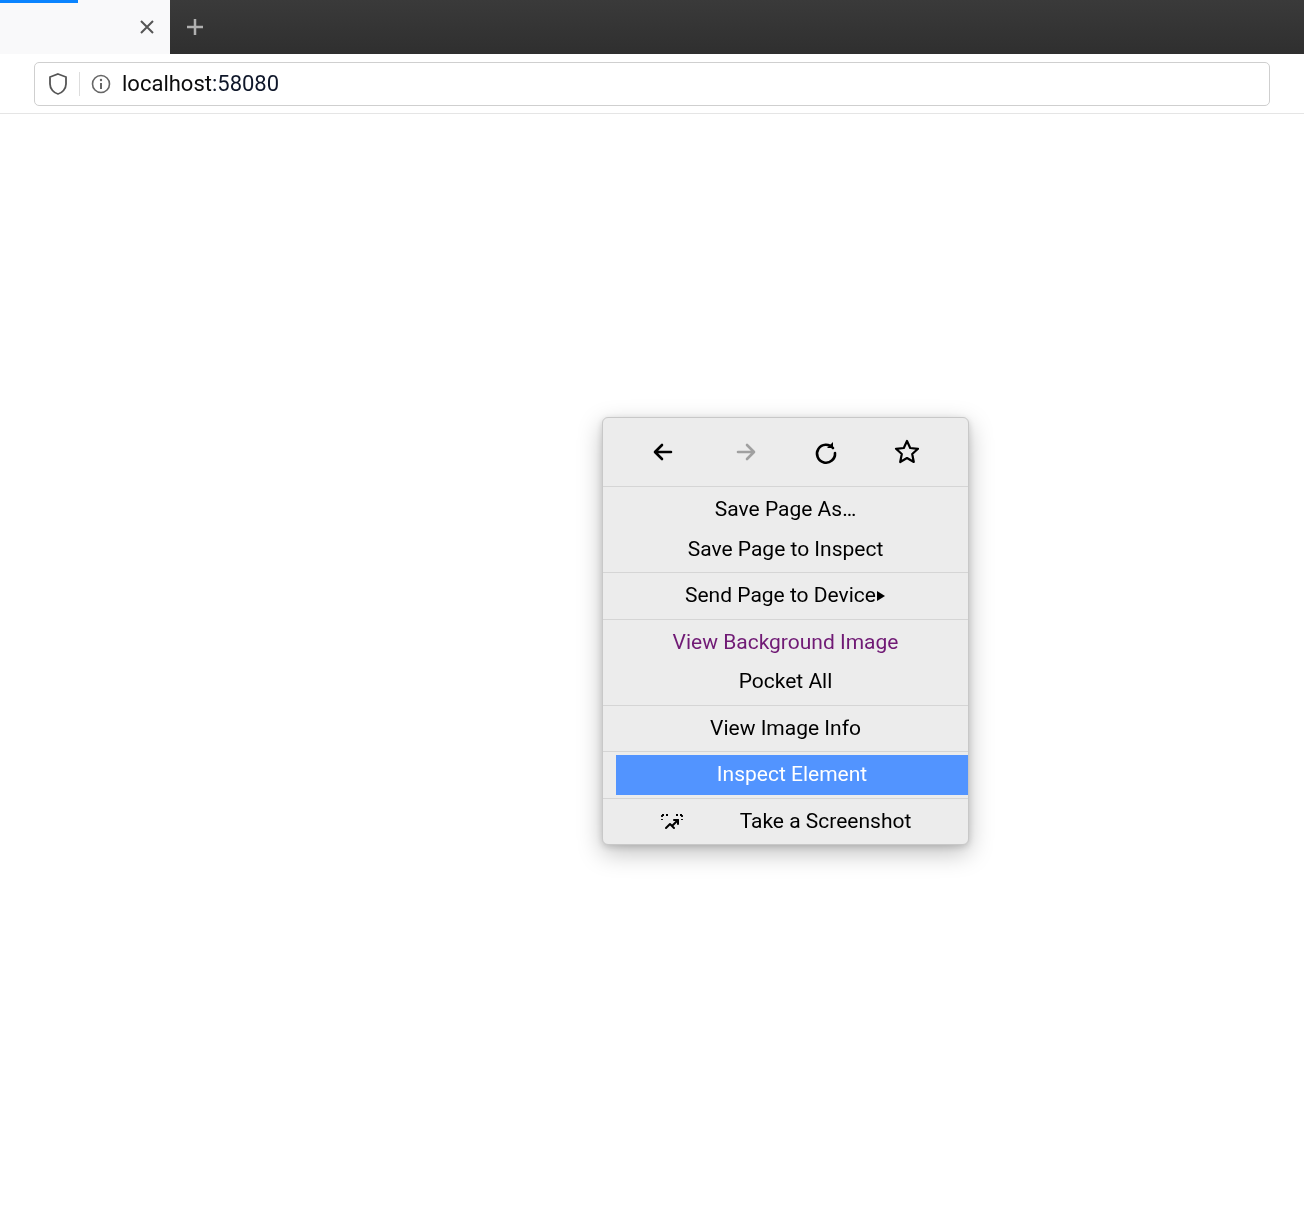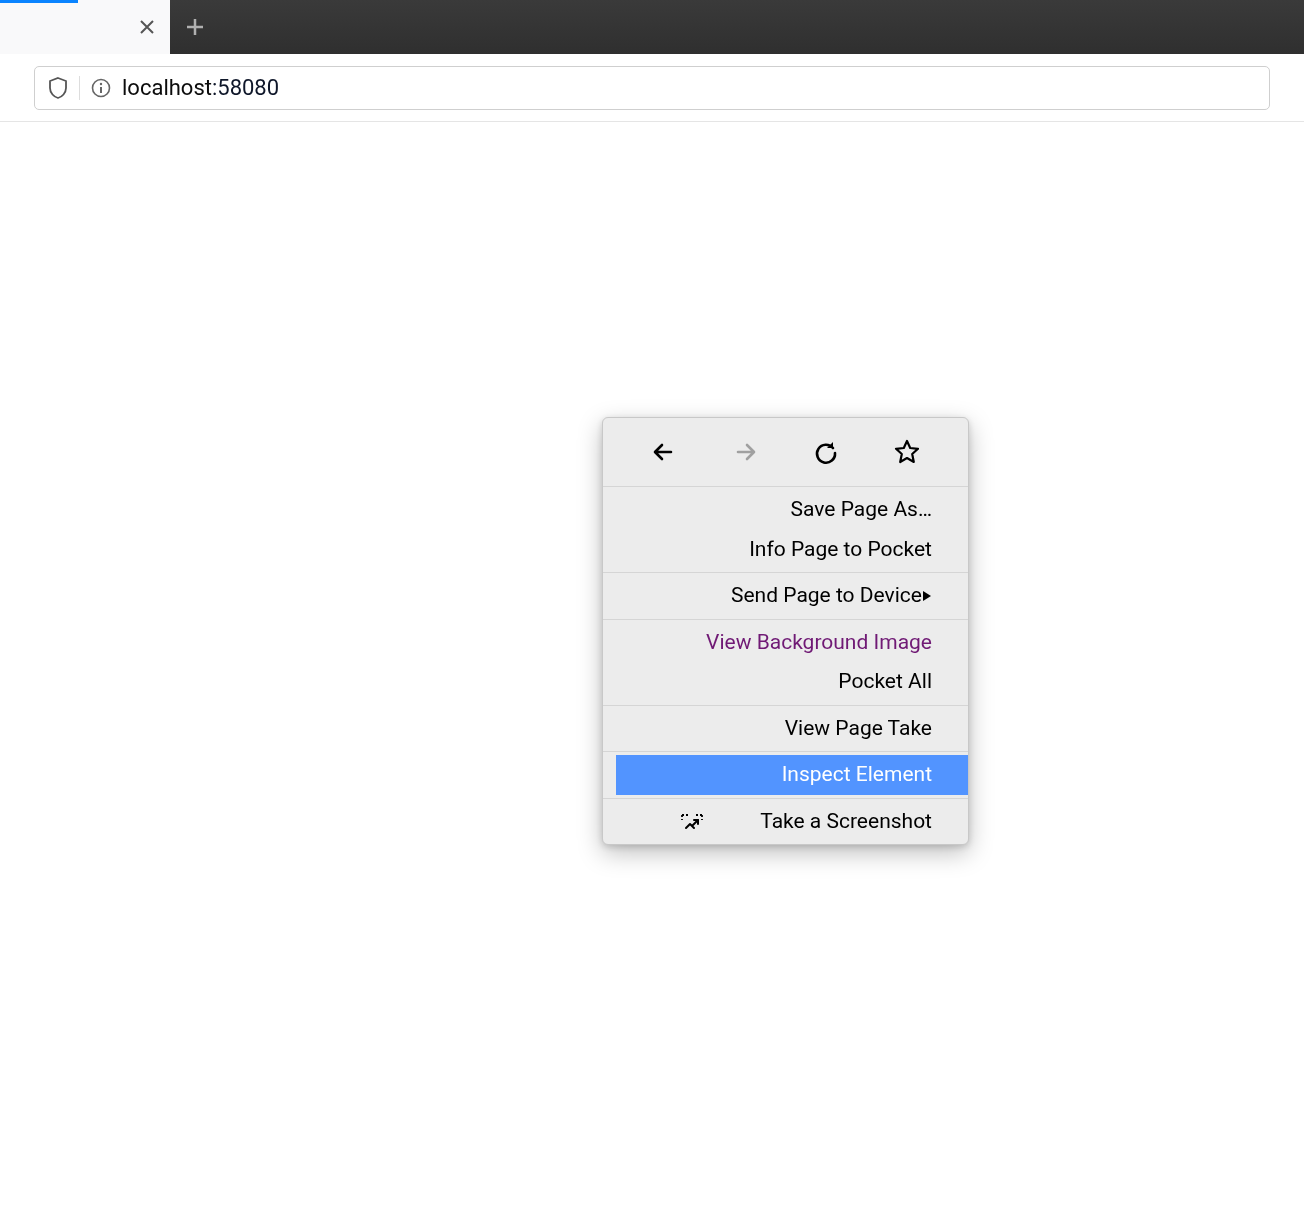--- a/index.html
+++ b/index.html
@@ -49,21 +49,21 @@
       align-items: center;
       justify-content: center;
       color: #b0b0b0;
       font-size: 28px;
       cursor: pointer;
       font-weight: 300;
     }
     
     
     .address-row {
-      height: 68px;
+      height: 60px;
       background: #fff;
       display: flex;
       align-items: center;
       padding: 0 34px 0 34px;
       border-bottom: 1px solid #e5e5e5;
     }
     .address-bar {
       flex: 1;
       height: 44px;
       border: 1px solid #cfcfcf;
@@ -130,21 +130,21 @@
       padding: 3px 0;
     }
     .menu-section:last-child { border-bottom: none; }
     .menu-item {
       padding: 4px 36px 4px 36px;
       font-size: 21px;
       color: #000;
       cursor: pointer;
       display: flex;
       align-items: center;
-      justify-content: flex-end;
+      justify-content: center;
       position: relative;
       line-height: 1.5;
     }
     .menu-item.disabled { color: #701a75; cursor: default; }
     .menu-item.highlighted {
       background: #5294ff;
       color: #fff;
       margin-left: 13px;
     }
     .submenu-arrow {
@@ -227,21 +227,21 @@
           <path d="M13 2 L16.2 9 L24 9.8 L18.2 15 L19.8 23 L13 19 L6.2 23 L7.8 15 L2 9.8 L9.8 9 Z" fill="none" stroke="#000" stroke-width="2.2" stroke-linejoin="round"></path>
         </svg>
     </div>
   </div>
 
   <div class="menu-section">
     <div class="menu-item">
       <span>Save Page As…</span>
     </div>
     <div class="menu-item">
-      <span>Info Page to Pocket</span>
+      <span>Save Page to Inspect</span>
     </div>
   </div>
 
   <div class="menu-section">
     <div class="menu-item">
       <span>Send Page to Device</span>
       <span class="submenu-arrow">
         <svg width="10" height="12" viewBox="0 0 10 12">
             <path d="M1 1 L9 6 L1 11 Z" fill="#000"></path>
           </svg>
@@ -253,21 +253,21 @@
     <div class="menu-item disabled">
       <span>View Background Image</span>
     </div>
     <div class="menu-item">
       <span>Pocket All</span>
     </div>
   </div>
 
   <div class="menu-section">
     <div class="menu-item">
-      <span>View Page Take</span>
+      <span>View Image Info</span>
     </div>
   </div>
 
   <div class="menu-section">
     <div class="menu-item highlighted">
       <span>Inspect Element</span>
     </div>
   </div>
 
   <div class="menu-section">

